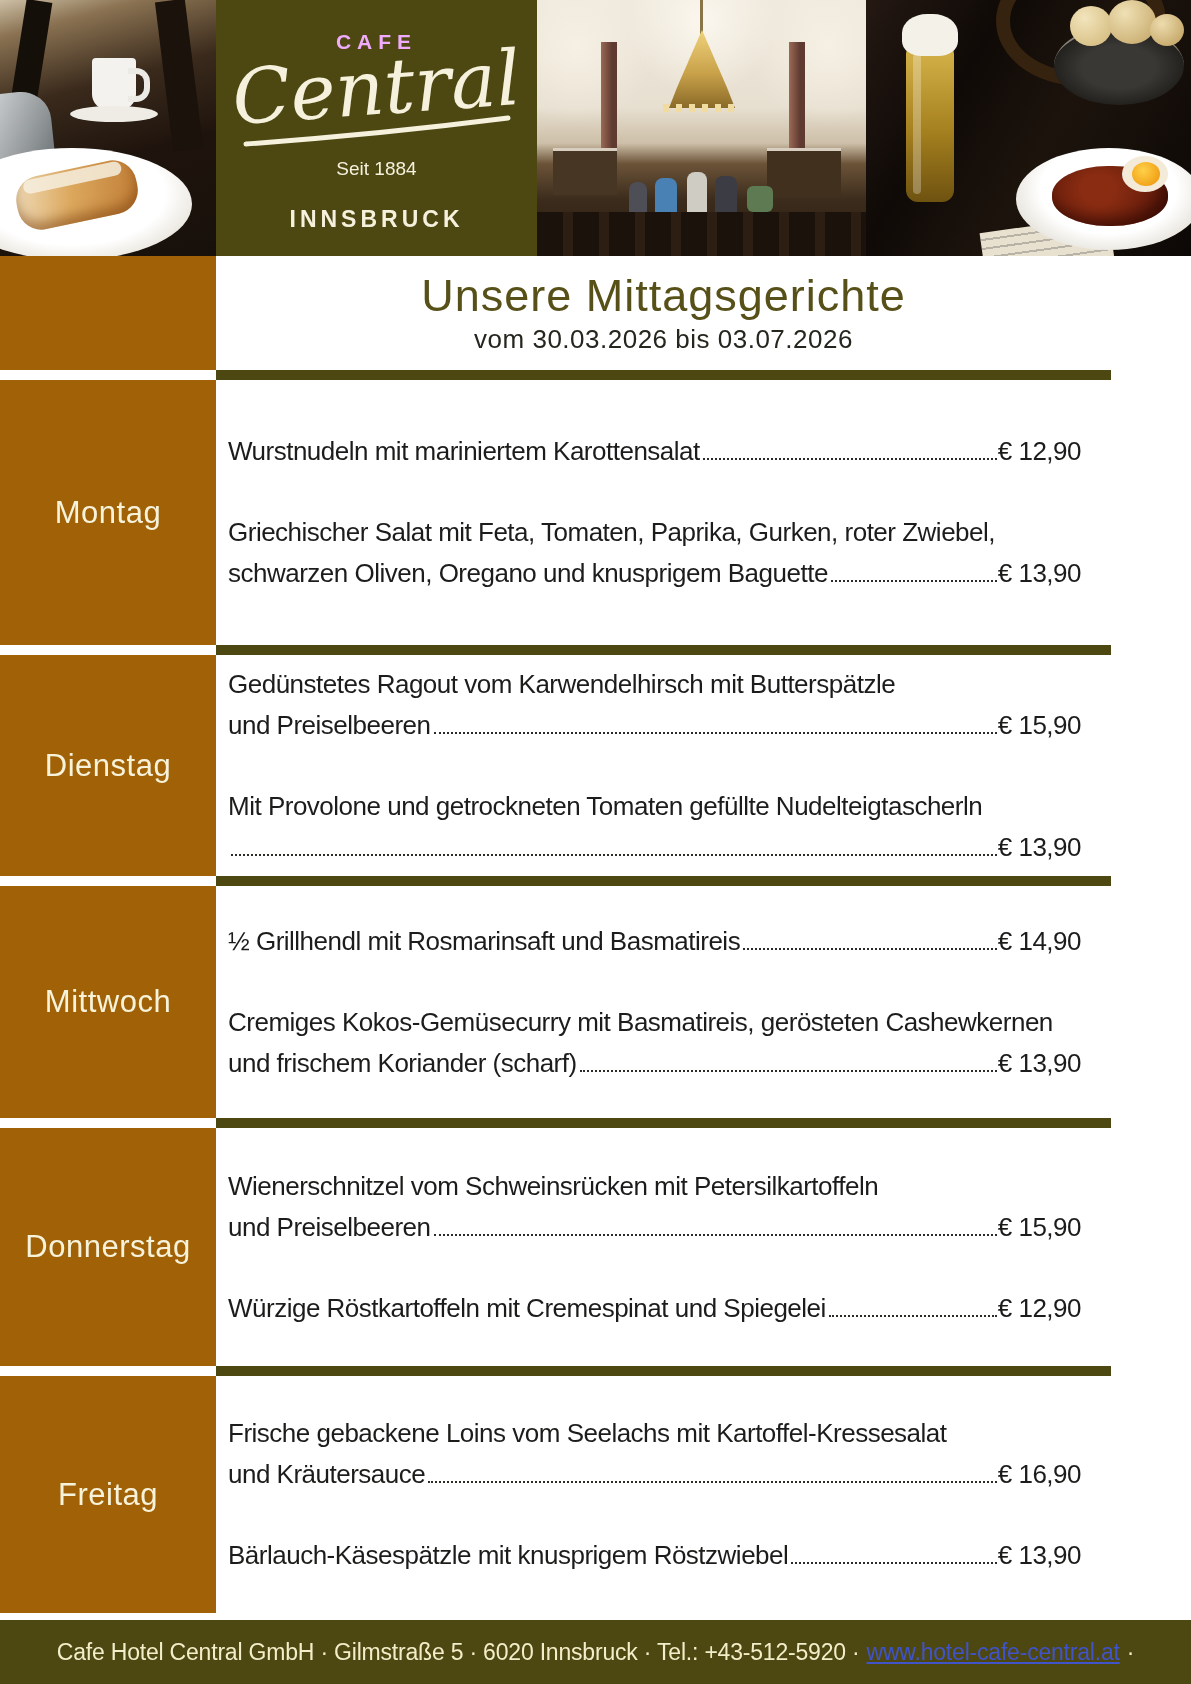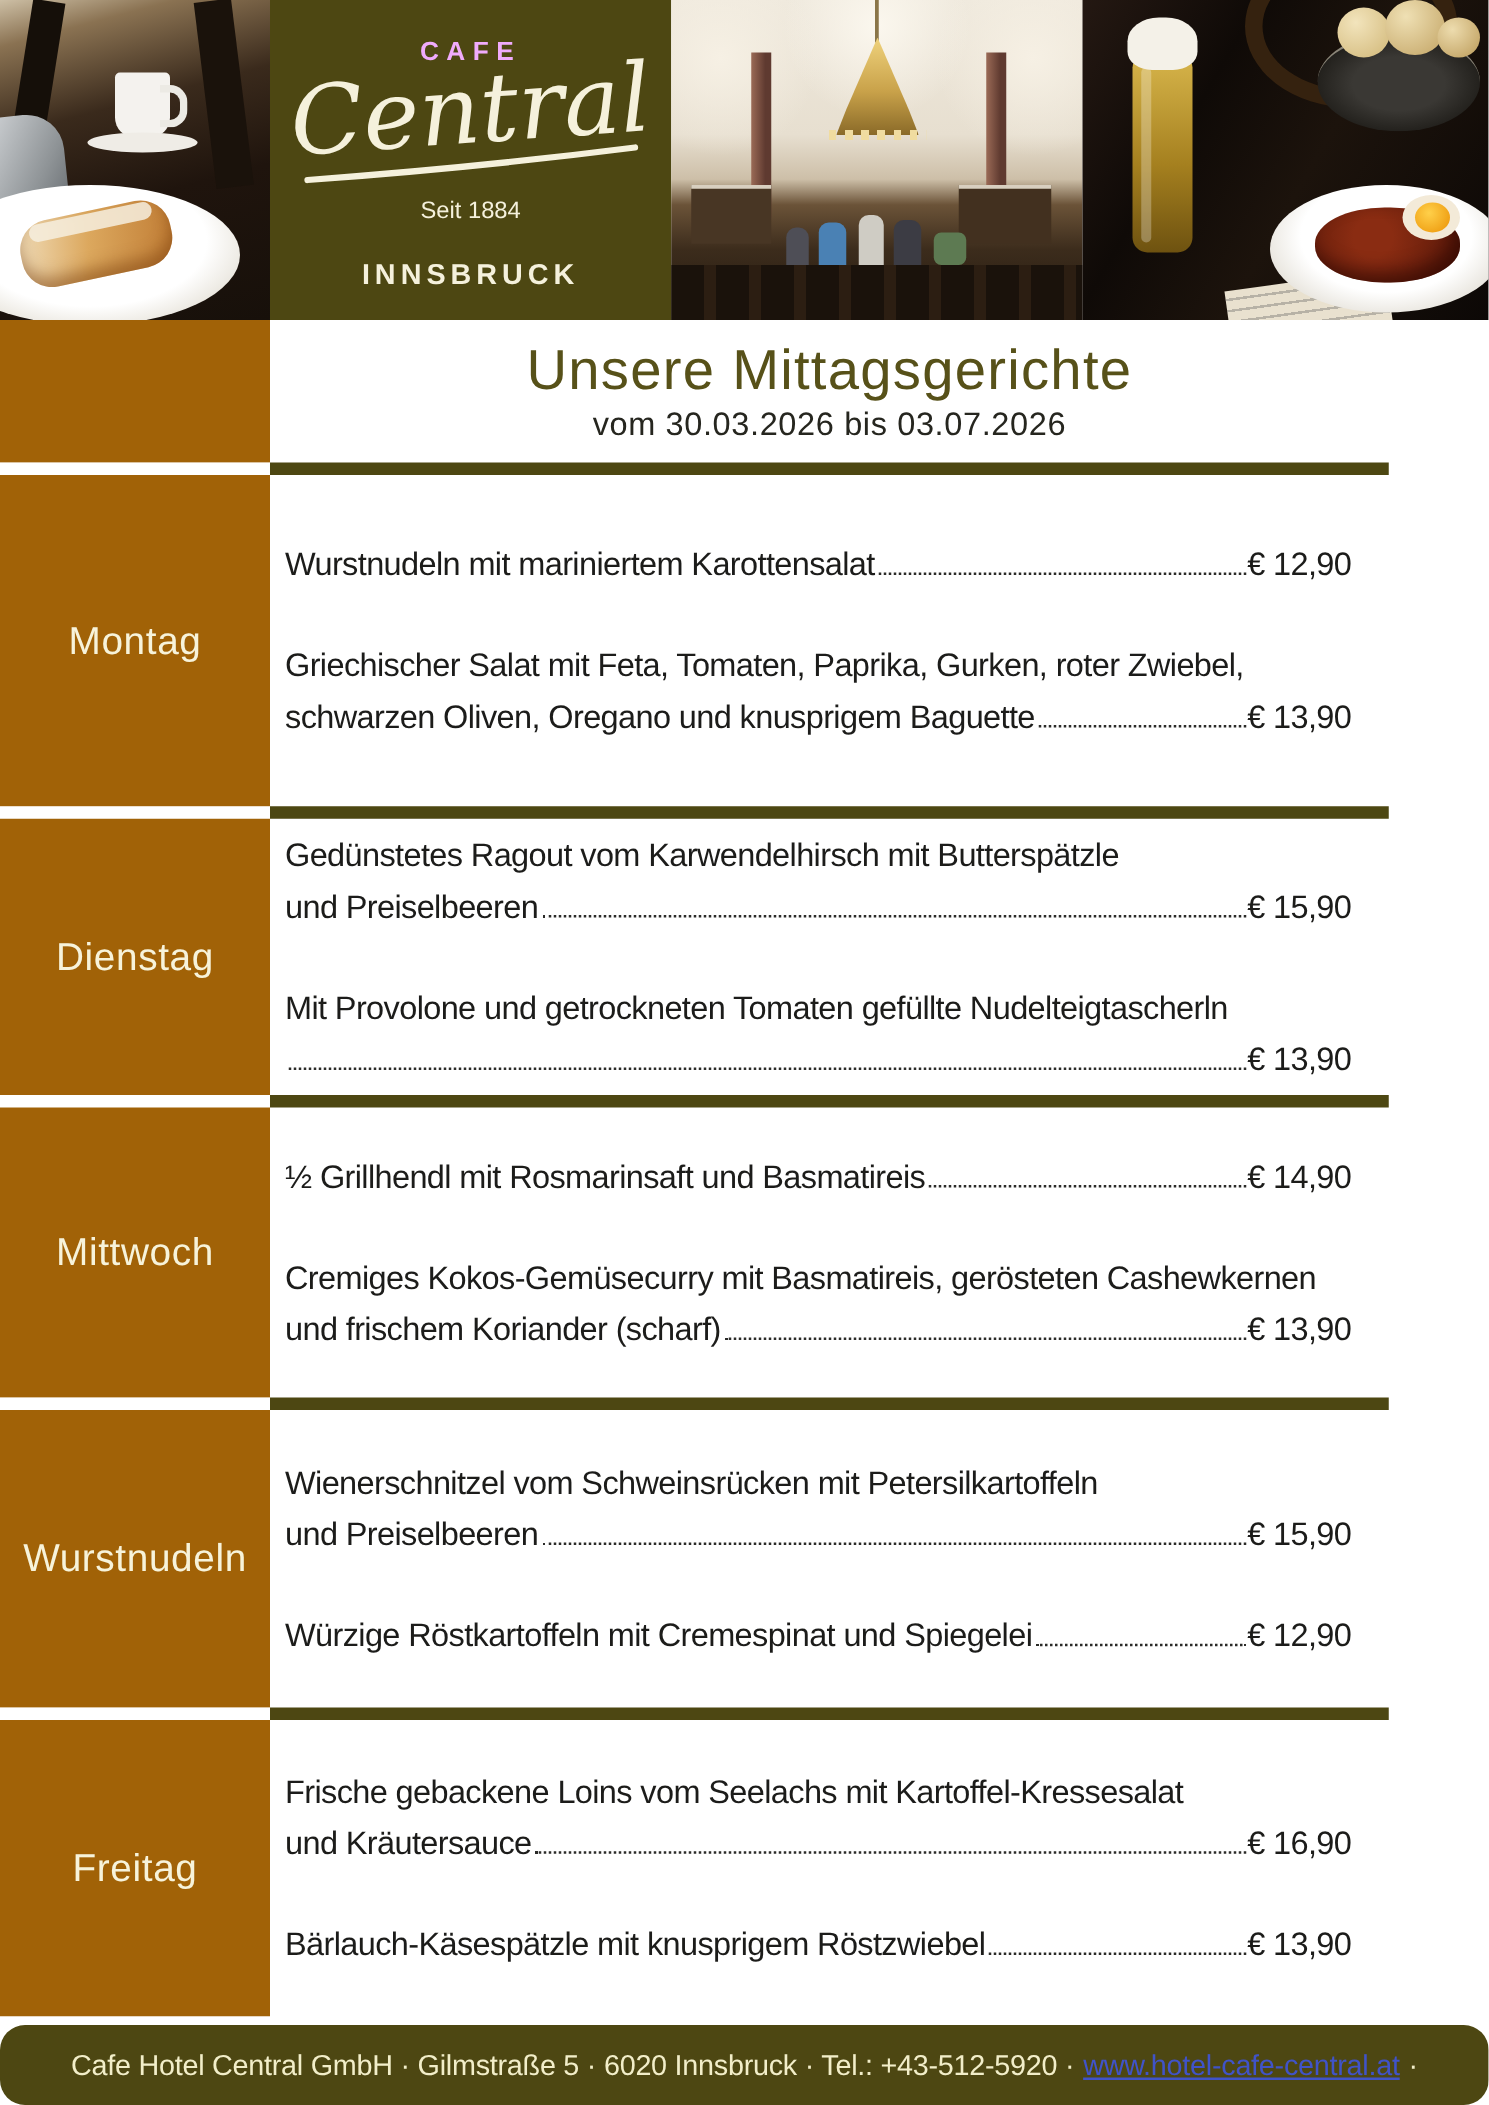--- a/index.html
+++ b/index.html
@@ -85,21 +85,21 @@
   .dish{font-size:26px;letter-spacing:-0.5px;line-height:41px;color:#1c1c1a;}
   .dish-line{white-space:nowrap;}
   .price-line{display:flex;align-items:baseline;}
   .price-line .line-text{white-space:nowrap;}
   .leader{flex:1;border-bottom:2px dotted #2b2b28;margin:0 1px 7px 3px;min-width:14px;}
   .dish-price{white-space:nowrap;}
 
   
   .gap-row{height:7px;background:#fff;}
   .footer{height:64px;background:#4d4712;display:flex;align-items:center;justify-content:center;
-          color:#f2eec9;font-size:23px;letter-spacing:-0.2px;border-radius:20px;}
+          color:#f2eec9;font-size:23px;letter-spacing:-0.2px;}
   .footer a{color:#4053c8;text-decoration:underline;margin:0 7px;}
   .footer .post{margin-left:0;}
 </style>
 </head>
 <body>
 
 <div class="page">
 
   <div class="header">
     <div class="ph photo1">
@@ -224,21 +224,21 @@
             <div class="dish-line price-line">
               <span class="line-text">und frischem Koriander (scharf)</span>
               <span class="leader"></span>
               <span class="dish-price">€ 13,90</span>
             </div>
           </div>
         </div>
       </div>
       <div class="row menu-row r4">
         <div class="day-cell">
-          <span class="day-label">Wurstnudeln</span>
+          <span class="day-label">Donnerstag</span>
         </div>
         <div class="content-cell">
           <div class="dish">
             <div class="dish-line">Wienerschnitzel vom Schweinsrücken mit Petersilkartoffeln</div>
             <div class="dish-line price-line">
               <span class="line-text">und Preiselbeeren</span>
               <span class="leader"></span>
               <span class="dish-price">€ 15,90</span>
             </div>
           </div>

